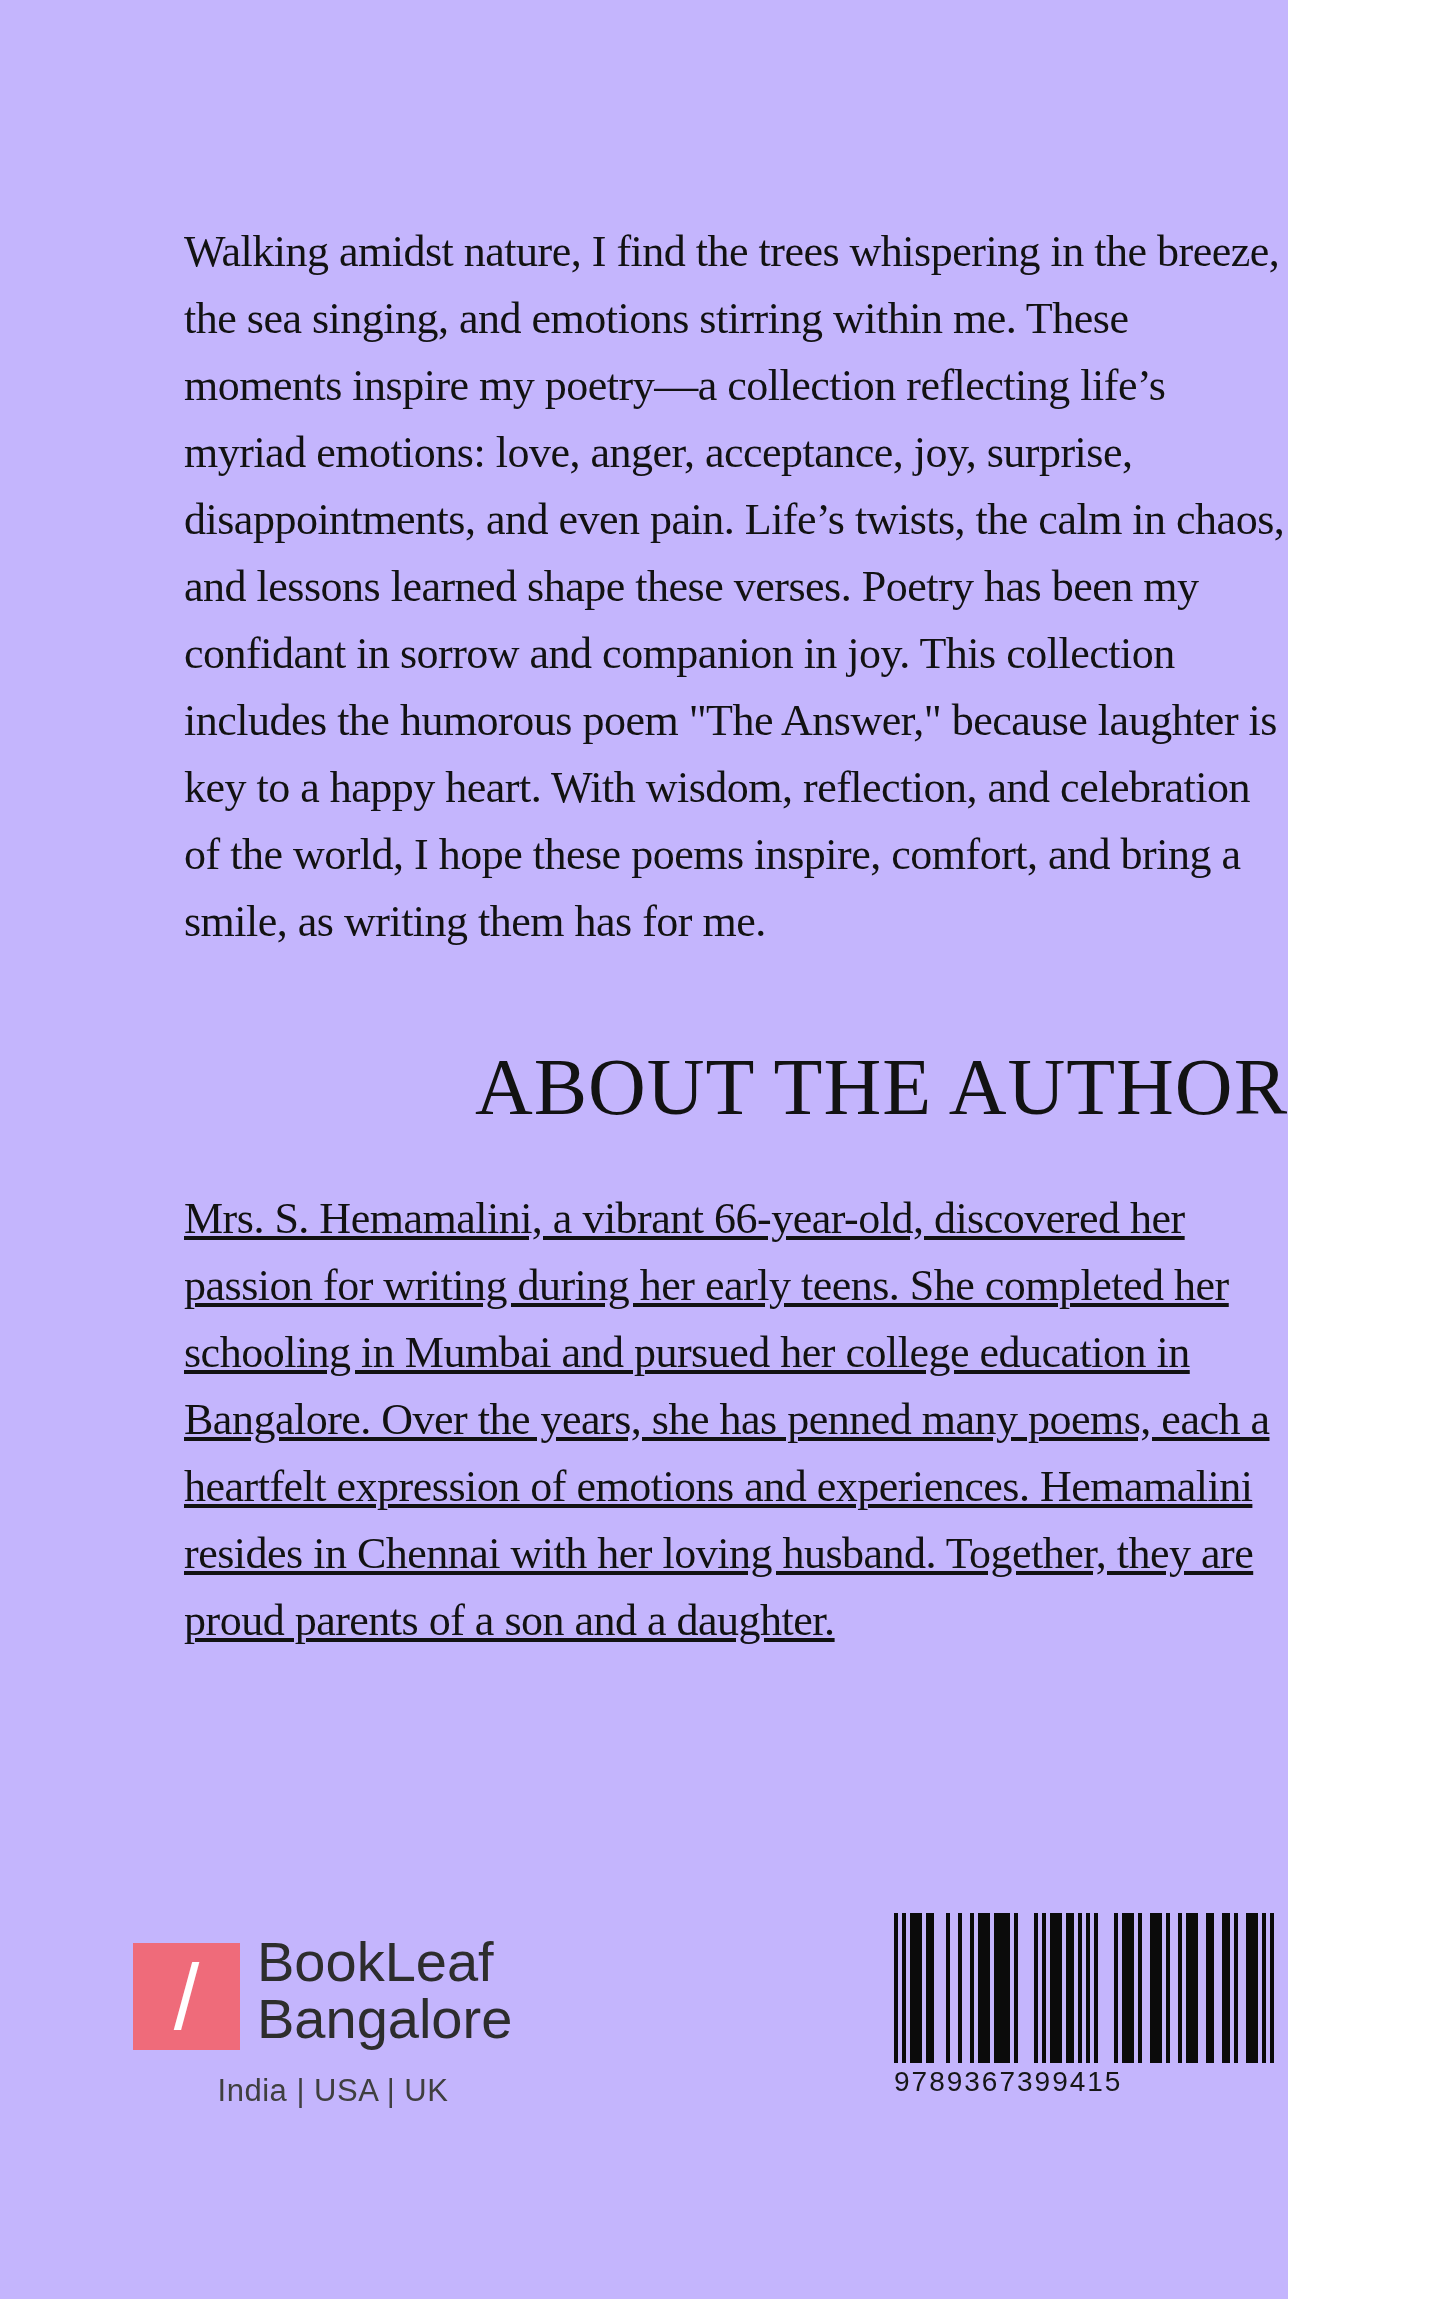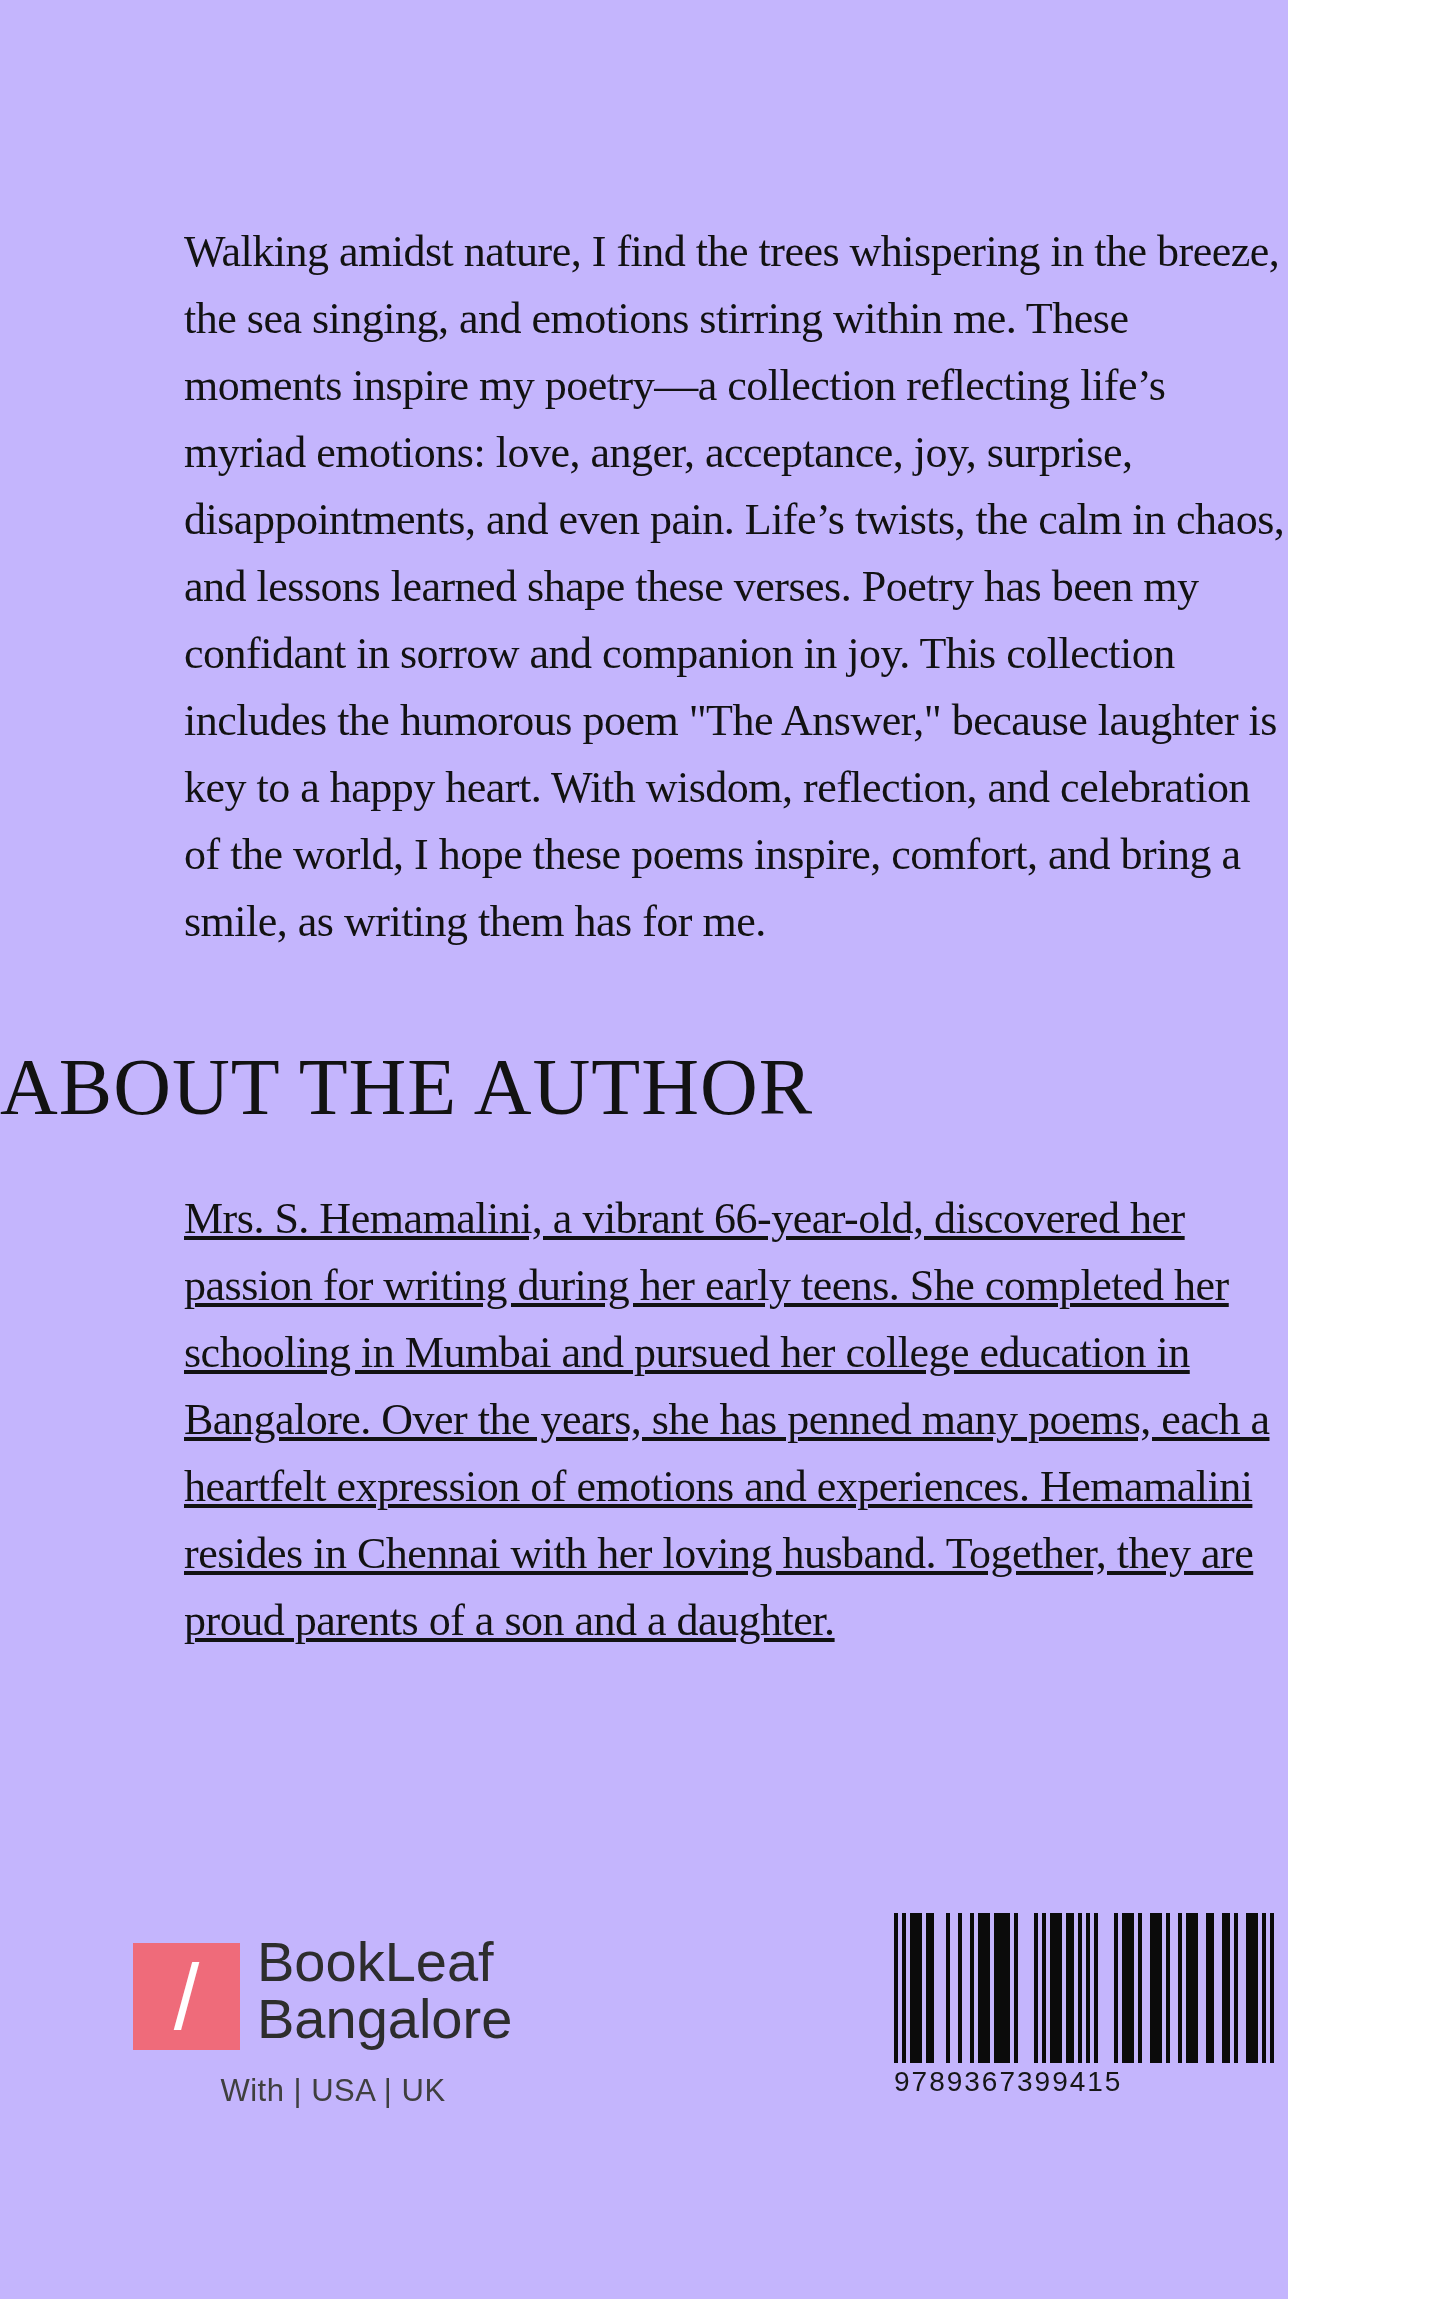--- a/index.html
+++ b/index.html
@@ -22,21 +22,21 @@
     line-height: 67px;
     letter-spacing: -0.5px;
     text-align: left;
   }
   .about-heading {
     position: absolute;
     left: 0;
     top: 1042px;
     width: 100%;
     margin: 0;
-    text-align: left;
+    text-align: right;
     font-size: 80px;
     font-weight: 400;
     letter-spacing: 1px;
     font-family: "Liberation Serif", serif;
   }
   .bio-block {
     position: absolute;
     left: 184px;
     top: 1185px;
     width: 1105px;
@@ -133,21 +133,21 @@
   </div>
 
   <div class="publisher">
     <div class="logo-square" style="background: rgb(239, 107, 122);">
       <span class="logo-slash">/</span>
     </div>
     <div class="logo-text">
       <div>BookLeaf</div>
       <div>Bangalore</div>
     </div>
-    <div class="regions">With | USA | UK</div>
+    <div class="regions">India | USA | UK</div>
   </div>
 
   <div class="barcode-block">
     <svg id="barcode-svg" width="380" height="150" viewBox="0 0 95 150" preserveAspectRatio="none">
         <rect x="0" y="0" width="1" height="150" fill="#0b0b0b"></rect>
         <rect x="2" y="0" width="1" height="150" fill="#0b0b0b"></rect>
         <rect x="4" y="0" width="3" height="150" fill="#0b0b0b"></rect>
         <rect x="8" y="0" width="2" height="150" fill="#0b0b0b"></rect>
         <rect x="13" y="0" width="1" height="150" fill="#0b0b0b"></rect>
         <rect x="16" y="0" width="1" height="150" fill="#0b0b0b"></rect>

